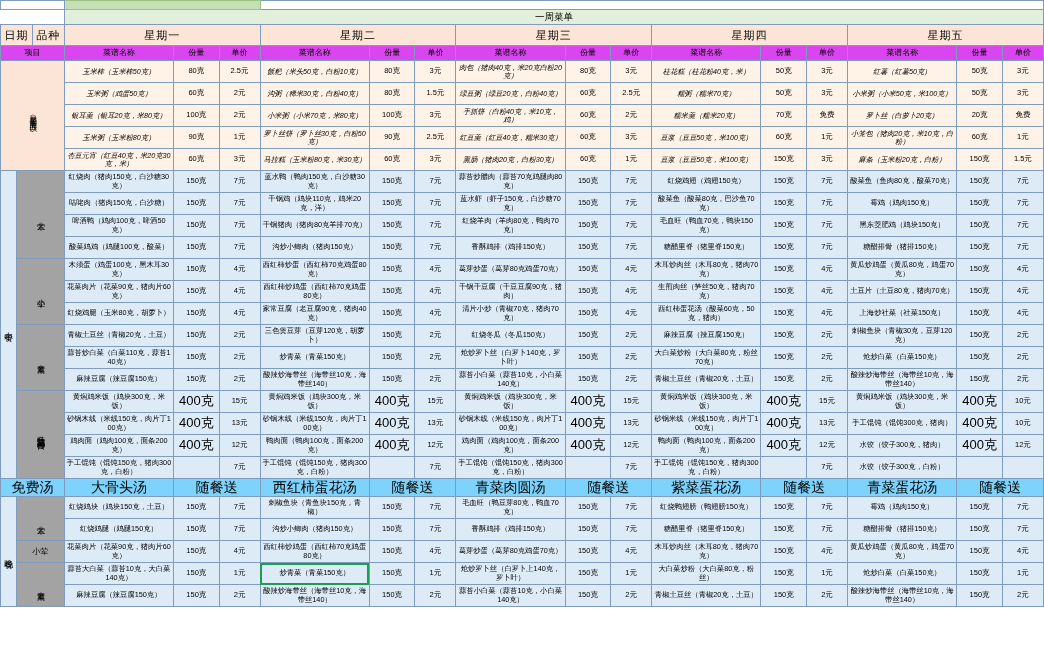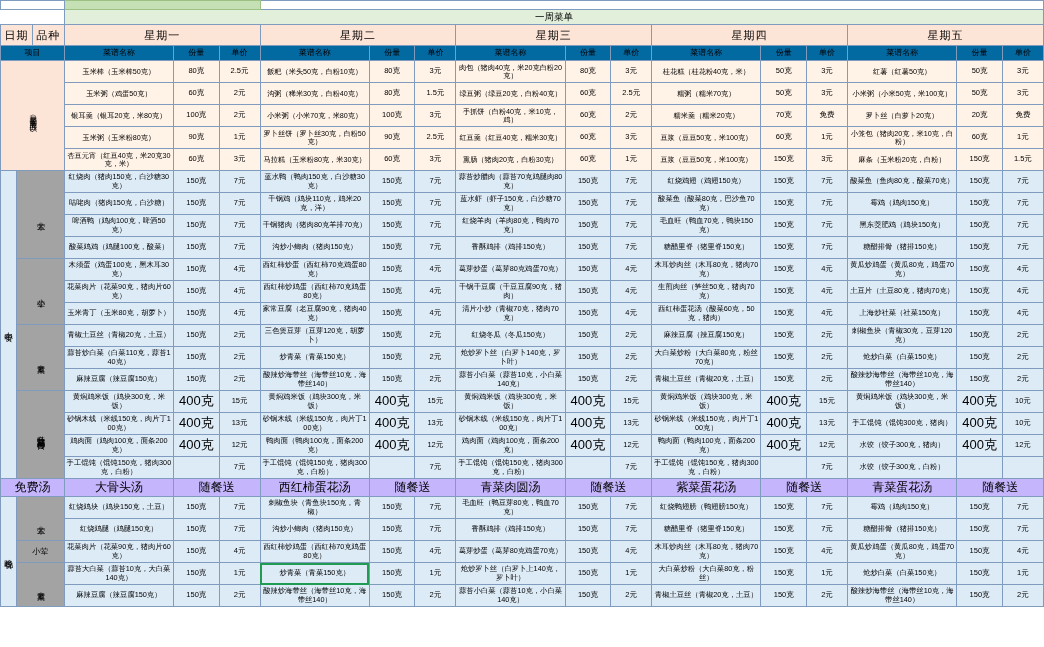--- a/index.html
+++ b/index.html
@@ -50,21 +50,21 @@
     height: 14px;
     border: 1px solid #9cc183;
   }
   .hdr-day td {
     background: #fce4d6;
     height: 20px;
     font-size: 11px;
     letter-spacing: 1px;
   }
   .hdr-col td {
-    background: #0369a1;
+    background: #d946ef;
     height: 14px;
     font-size: 8px;
     margin-left: 20px;
   }
   .breakfast td {
     background: #fff2e6;
     height: 21px;
     font-size: 7.5px;
   }
   .breakfast td.vhead {
@@ -74,23 +74,23 @@
   }
   .lunch td {
     background: #ddebf7;
     height: 21px;
   }
   .lunch td.vhead, .dinner td.vhead {
     background: #a3a3a3;
     font-size: 8px;
   }
   .soup td {
-    background: #c4b5fd;
+    background: #7dd3fc;
     height: 17px;
-    font-size: 12px;
+    font-size: 14px;
   }
   .dinner td {
     background: #ddebf7;
     height: 21px;
   }
   .vhead-outer {
     background: #ddebf7;
     font-size: 9px;
     letter-spacing: 2px;
   }
@@ -107,21 +107,21 @@
     line-height: 1.1;
     display: block;
   }
   .hl {
     outline: 2px solid #1f9c52;
     outline-offset: -2px;
   }
   .qty { font-size: 7.5px; }
   .price { font-size: 7.5px; }
   .bigqty { font-size: 13px; }
-  .breakfast .dish { font-size: 7.2px; }
+  .breakfast .dish { font-size: 7.2px; font-style: italic; }
 </style>
 </head>
 <body>
 
 <div id="sheet">
 <table class="menu">
   <colgroup>
     <col style="width:14px">
         <col style="width:14px">
         <col style="width:28px">
@@ -491,21 +491,21 @@
     <td class="qty">150克</td>
     <td class="price">4元</td>
     <td>
             <span class="dish">土豆片（土豆80克，猪肉70克）</span>
           </td>
     <td class="qty">150克</td>
     <td class="price">4元</td>
   </tr>
   <tr class="lunch">
     <td>
-            <span class="dish">玉米青丁（玉米80克，胡萝卜）</span>
+            <span class="dish">红烧鸡腿（玉米80克，胡萝卜）</span>
           </td>
     <td class="qty">150克</td>
     <td class="price">4元</td>
     <td>
             <span class="dish">家常豆腐（老豆腐90克，猪肉40克）</span>
           </td>
     <td class="qty">150克</td>
     <td class="price">4元</td>
     <td>
             <span class="dish">清片小炒（青椒70克，猪肉70克）</span>

